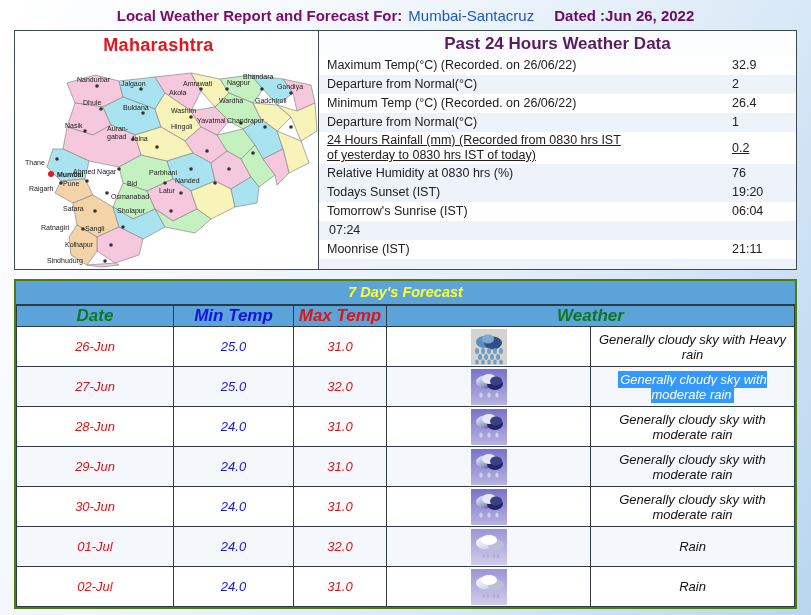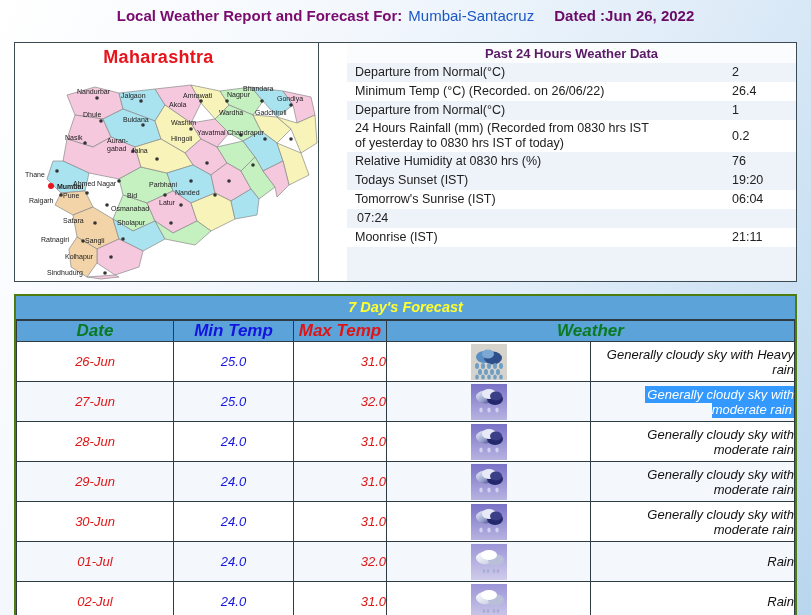--- a/index.html
+++ b/index.html
@@ -41,28 +41,27 @@
   }
   .title-dated {
     color: #6b0a66;
     font-weight: bold;
     margin-left: 14px;
   }
 
   
   .top-section {
     position: relative;
-    margin: 12px 14px;
+    margin: 0 14px;
     display: flex;
     align-items: stretch;
     height: 240px;
     border: 1px solid #3c4a52;
     background: #ffffff;
     box-sizing: border-box;
-    gap: 28px;
   }
   .map-panel {
     width: 303px;
     border-right: 1px solid #3c4a52;
     position: relative;
     background: #ffffff;
     overflow: hidden;
     flex: 0 0 303px;
   }
   .map-title {
@@ -83,42 +82,42 @@
     flex: 1 1 auto;
     background: #ffffff;
     display: flex;
     flex-direction: column;
     overflow: hidden;
   }
   .data-head {
     text-align: center;
     color: #5b1a66;
     font-weight: bold;
-    font-size: 13px;
+    font-size: 17px;
     padding: 3px 0 2px;
     background: #fbfcfe;
   }
   .data-row {
     display: flex;
     align-items: center;
     font-size: 12.5px;
     color: #202020;
     padding: 1px 6px 1px 6px;
     min-height: 17px;
     line-height: 15px;
   }
   .data-row.alt { background: #eef3fa; }
   .data-row .lbl { flex: 1 1 auto; padding-left: 2px; }
   .data-row .val {
     flex: 0 0 58px;
     text-align: left;
     padding-left: 4px;
   }
   .data-row .lbl span.l2 { display: block; }
-  .data-row.tall { min-height: 30px; }
+  .data-row.tall { min-height: 30px; text-decoration: underline; }
   .data-filler { flex: 1 1 auto; background: #eef3fa; }
 
   
   .forecast {
     margin: 9px 14px 8px 14px;
     border: 2px solid #4d7c0f;
     background: #ffffff;
     box-sizing: border-box;
     font-style: italic;
   }
@@ -148,23 +147,23 @@
     font-weight: bold;
     height: 19px;
     padding: 0 2px;
   }
   th.c-date  { color: #0a7a22; width: 152px; }
   th.c-min   { color: #1414e0; width: 115px; }
   th.c-max   { color: #e01414; width: 88px; }
   th.c-wx    { color: #0a7a22; }
   td.v-date  { color: #e01414; text-align: center; }
   td.v-min   { color: #1414e0; text-align: center; }
-  td.v-max   { color: #e01414; text-align: right; }
+  td.v-max   { color: #e01414; text-align: center; }
   td.v-icon  { width: 98px; text-align: center; vertical-align: middle; }
-  td.v-wx    { color: #111111; text-align: right; }
+  td.v-wx    { color: #111111; text-align: center; }
   table.fc-table tbody tr { height: 40px; }
   table.fc-table tbody tr.alt td { background: #f4f7fc; }
   .wx-text.selected {
     background: #3399ff;
     color: #ffffff;
     padding: 1px 2px;
   }
   .icon-wrap {
     display: inline-block;
     width: 36px;
@@ -309,20 +308,24 @@
           <text x="70" y="200">Sangli</text>
           <text x="50" y="216">Kolhapur</text>
           <text x="32" y="232">Sindhudurg</text>
         </g>
       </svg>
     </div>
 
     <div class="data-panel">
       <div class="data-head">Past 24 Hours Weather Data</div>
       <div id="past24-rows">
+          <div class="data-row">
+            <div class="lbl">Maximum Temp(°C) (Recorded. on 26/06/22)</div>
+            <div class="val">32.9</div>
+          </div>
           <div class="data-row alt">
             <div class="lbl">Departure from Normal(°C)</div>
             <div class="val">2</div>
           </div>
           <div class="data-row">
             <div class="lbl">Minimum Temp (°C) (Recorded. on 26/06/22)</div>
             <div class="val">26.4</div>
           </div>
           <div class="data-row alt">
             <div class="lbl">Departure from Normal(°C)</div>

